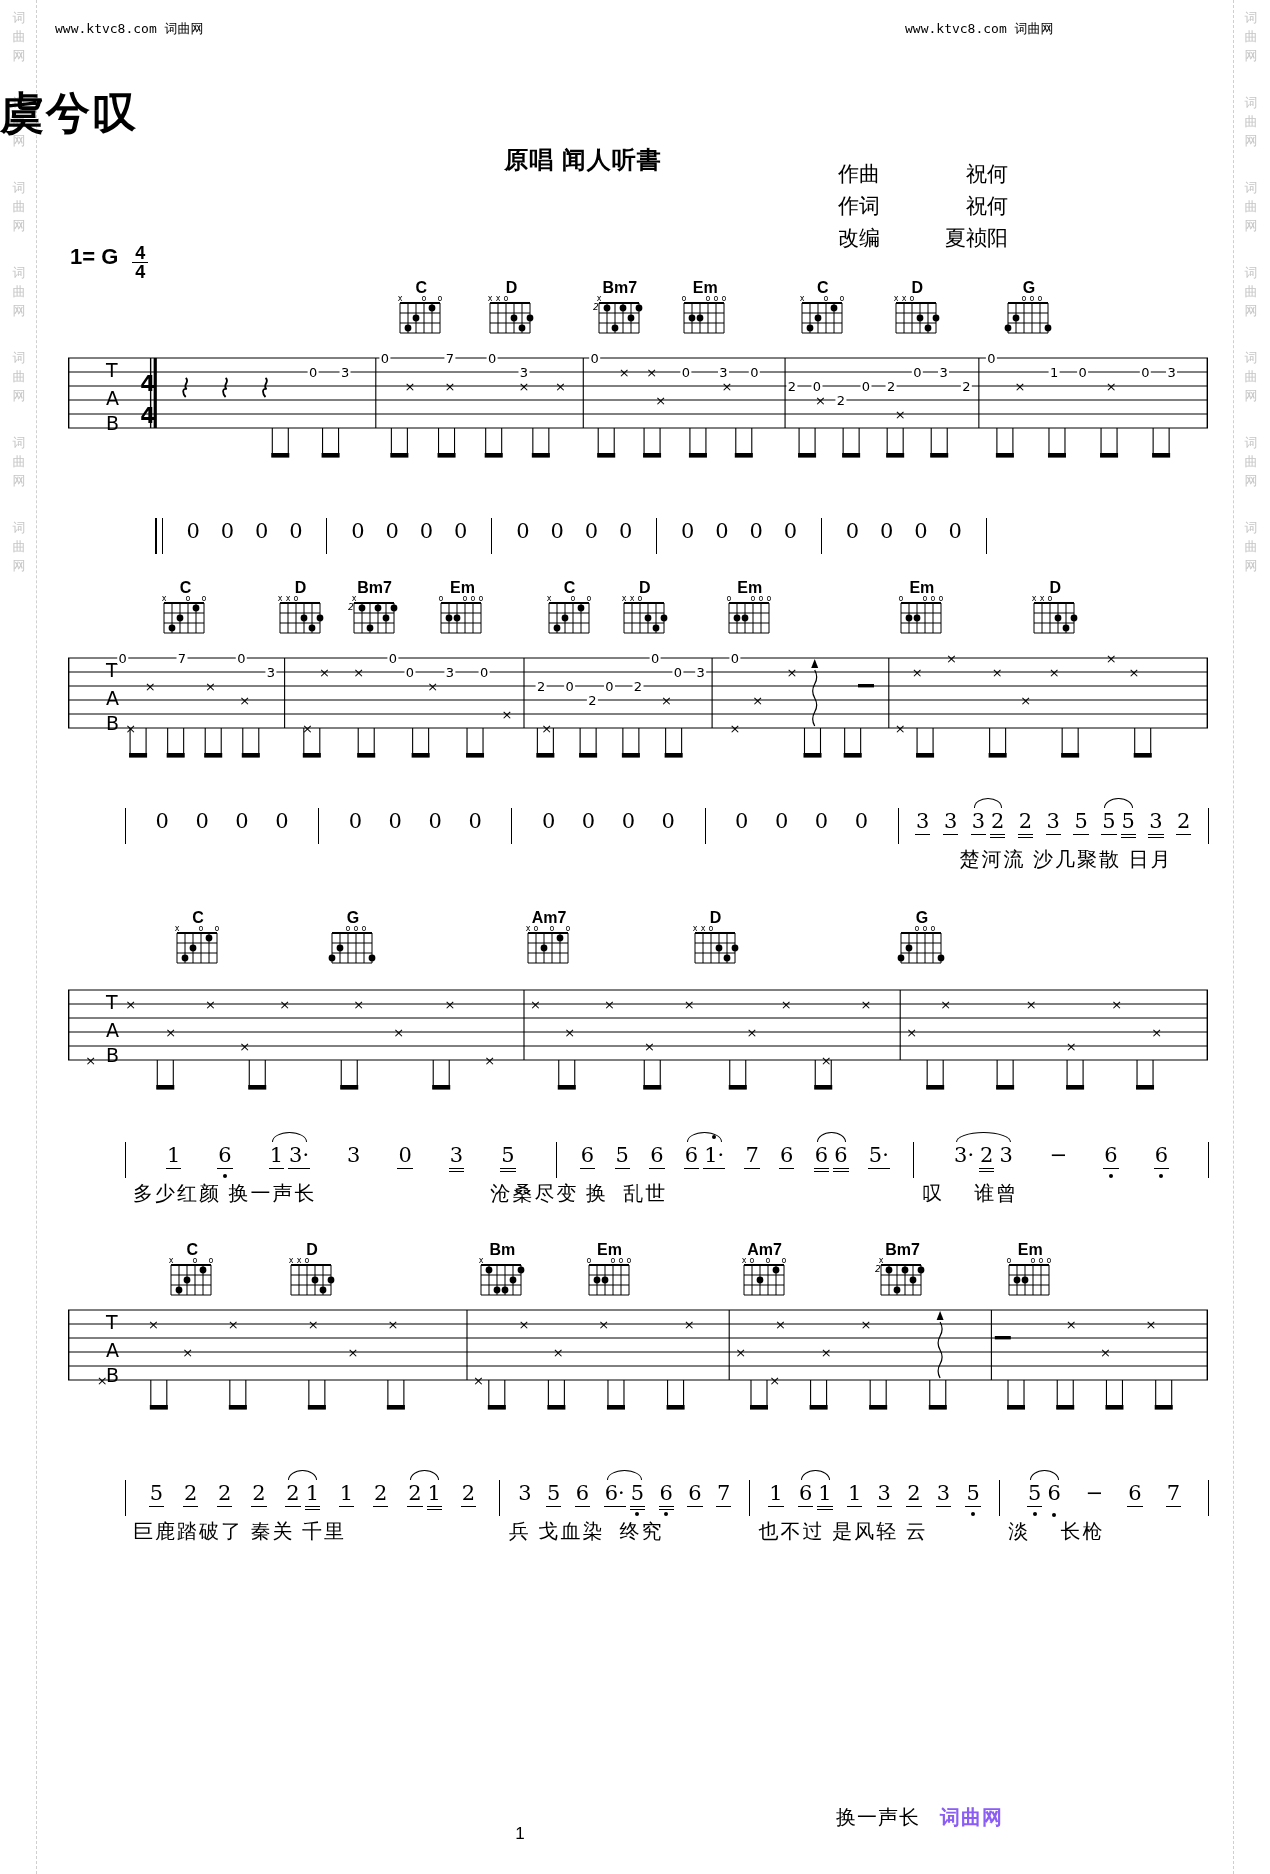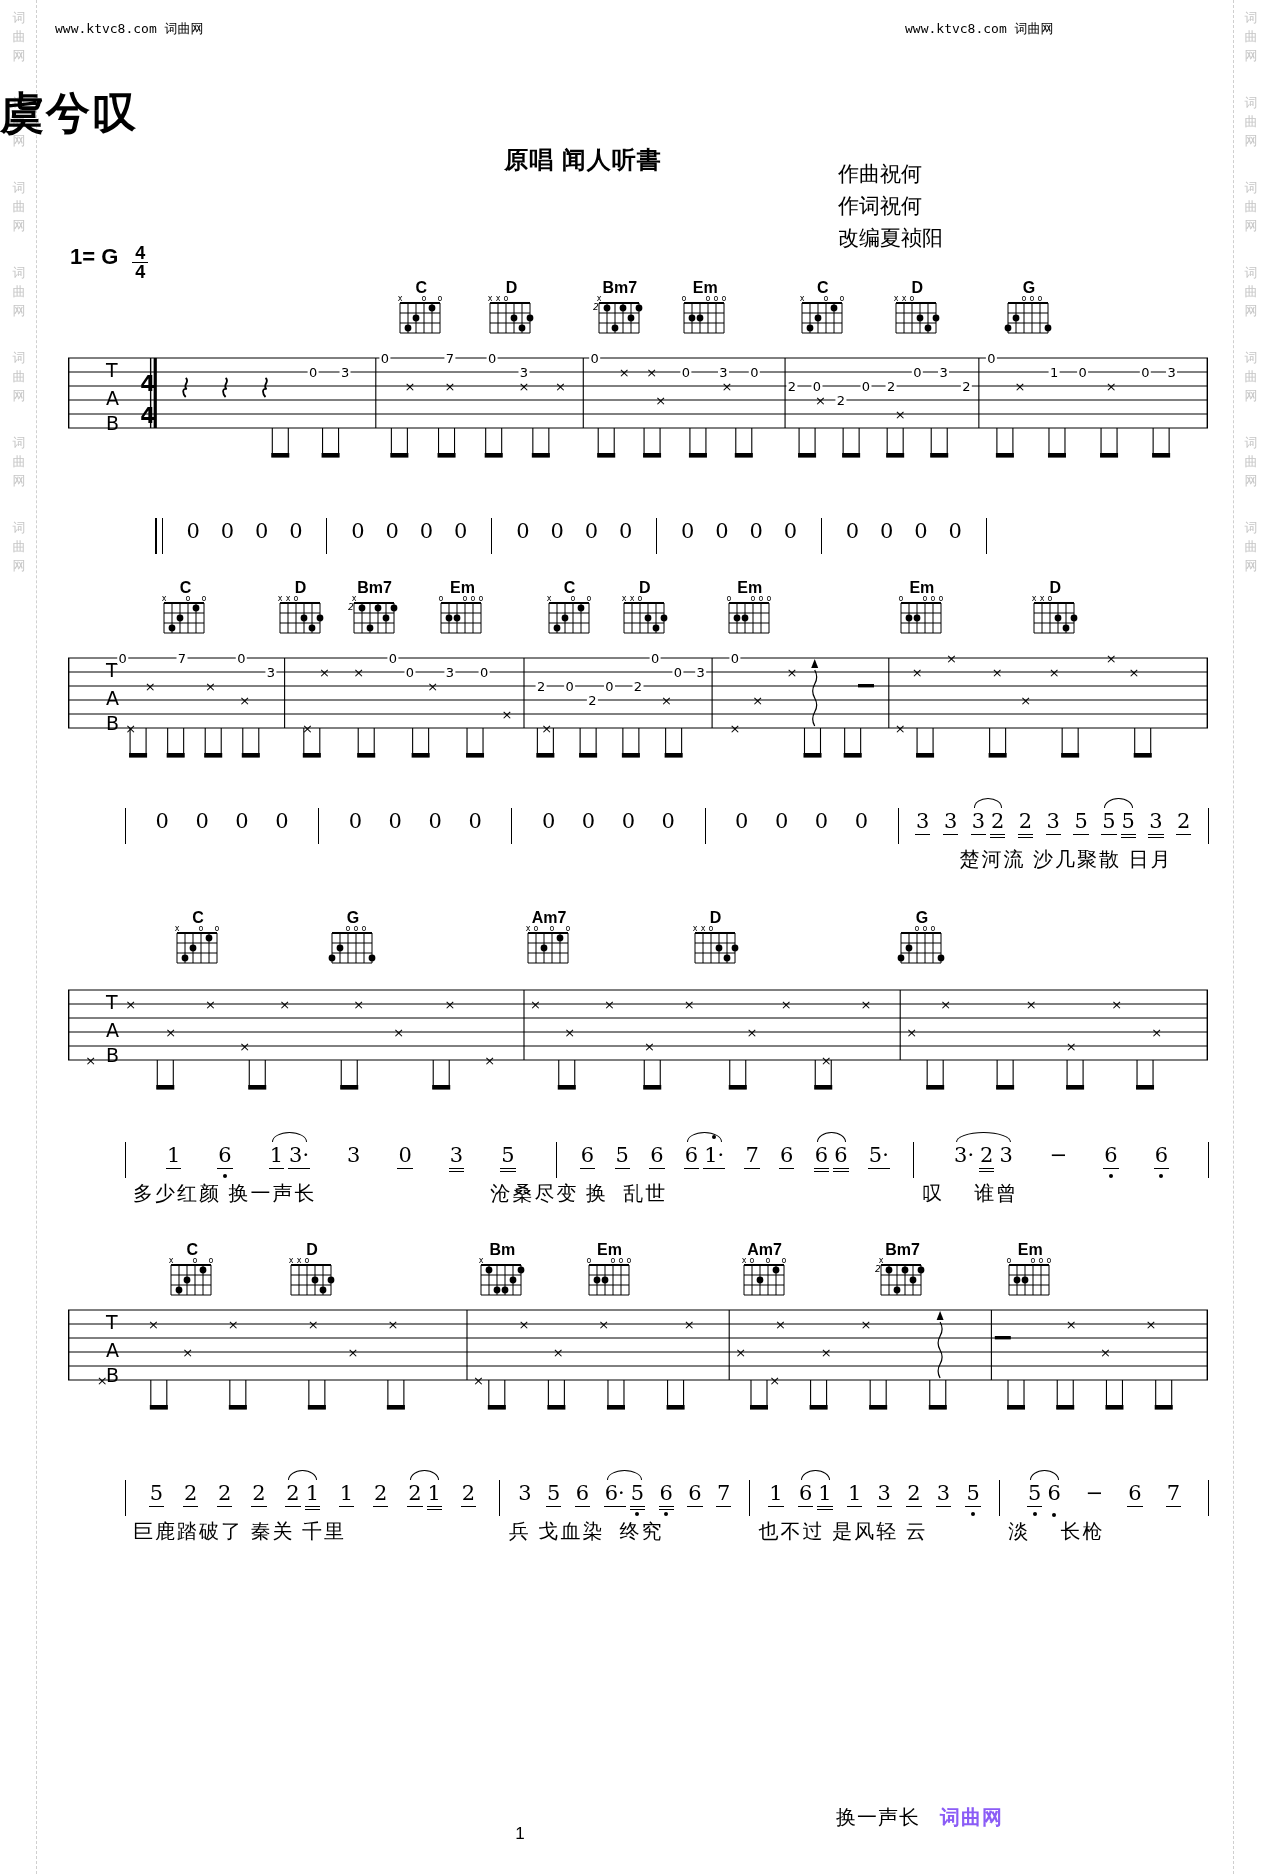--- a/index.html
+++ b/index.html
@@ -11,21 +11,21 @@
   .wm-col.left{left:2px;border-right:1px dashed #cfcfcf;}
   .wm-col.right{right:2px;border-left:1px dashed #cfcfcf;}
   .wm-col span{display:block;margin:3px 0;}
   .wm-col span.gap{height:22px;}
   .site-mark{position:absolute;top:20px;font-size:13px;font-family:"DejaVu Sans Mono",monospace;}
   .title{position:absolute;left:0;width:1166px;text-align:left;top:84px;
          font-size:44px;font-weight:bold;letter-spacing:2px;}
   .subtitle{position:absolute;left:0;width:1166px;text-align:center;top:144px;
             font-size:24px;font-weight:bold;letter-spacing:1px;}
   .credits{position:absolute;left:838px;top:160px;width:170px;font-size:21px;}
-  .credit-row{display:flex;margin-bottom:4px;}
+  .credit-row{display:flex;justify-content:space-between;margin-bottom:4px;}
   .keysig{position:absolute;left:70px;top:244px;font-size:22px;font-weight:bold;display:flex;align-items:flex-start;}
   .timefrac{display:inline-flex;flex-direction:column;align-items:center;margin-left:14px;
             font-size:18px;line-height:1.02;font-weight:bold;}
   .timefrac .tnum{padding:0 3px;}
   .timefrac .tden{border-top:1.6px solid #000;padding:0 3px;}
   .system{position:absolute;left:68px;width:1140px;}
   .chord{position:absolute;width:56px;text-align:center;top:0;}
   .chord .cname{font-size:16px;font-weight:bold;line-height:1;height:15px;}
   .jp-row{position:absolute;display:flex;align-items:stretch;}
   .jp-open-dbl{width:5px;border-left:2.2px solid #000;border-right:1.1px solid #000;height:36px;}

